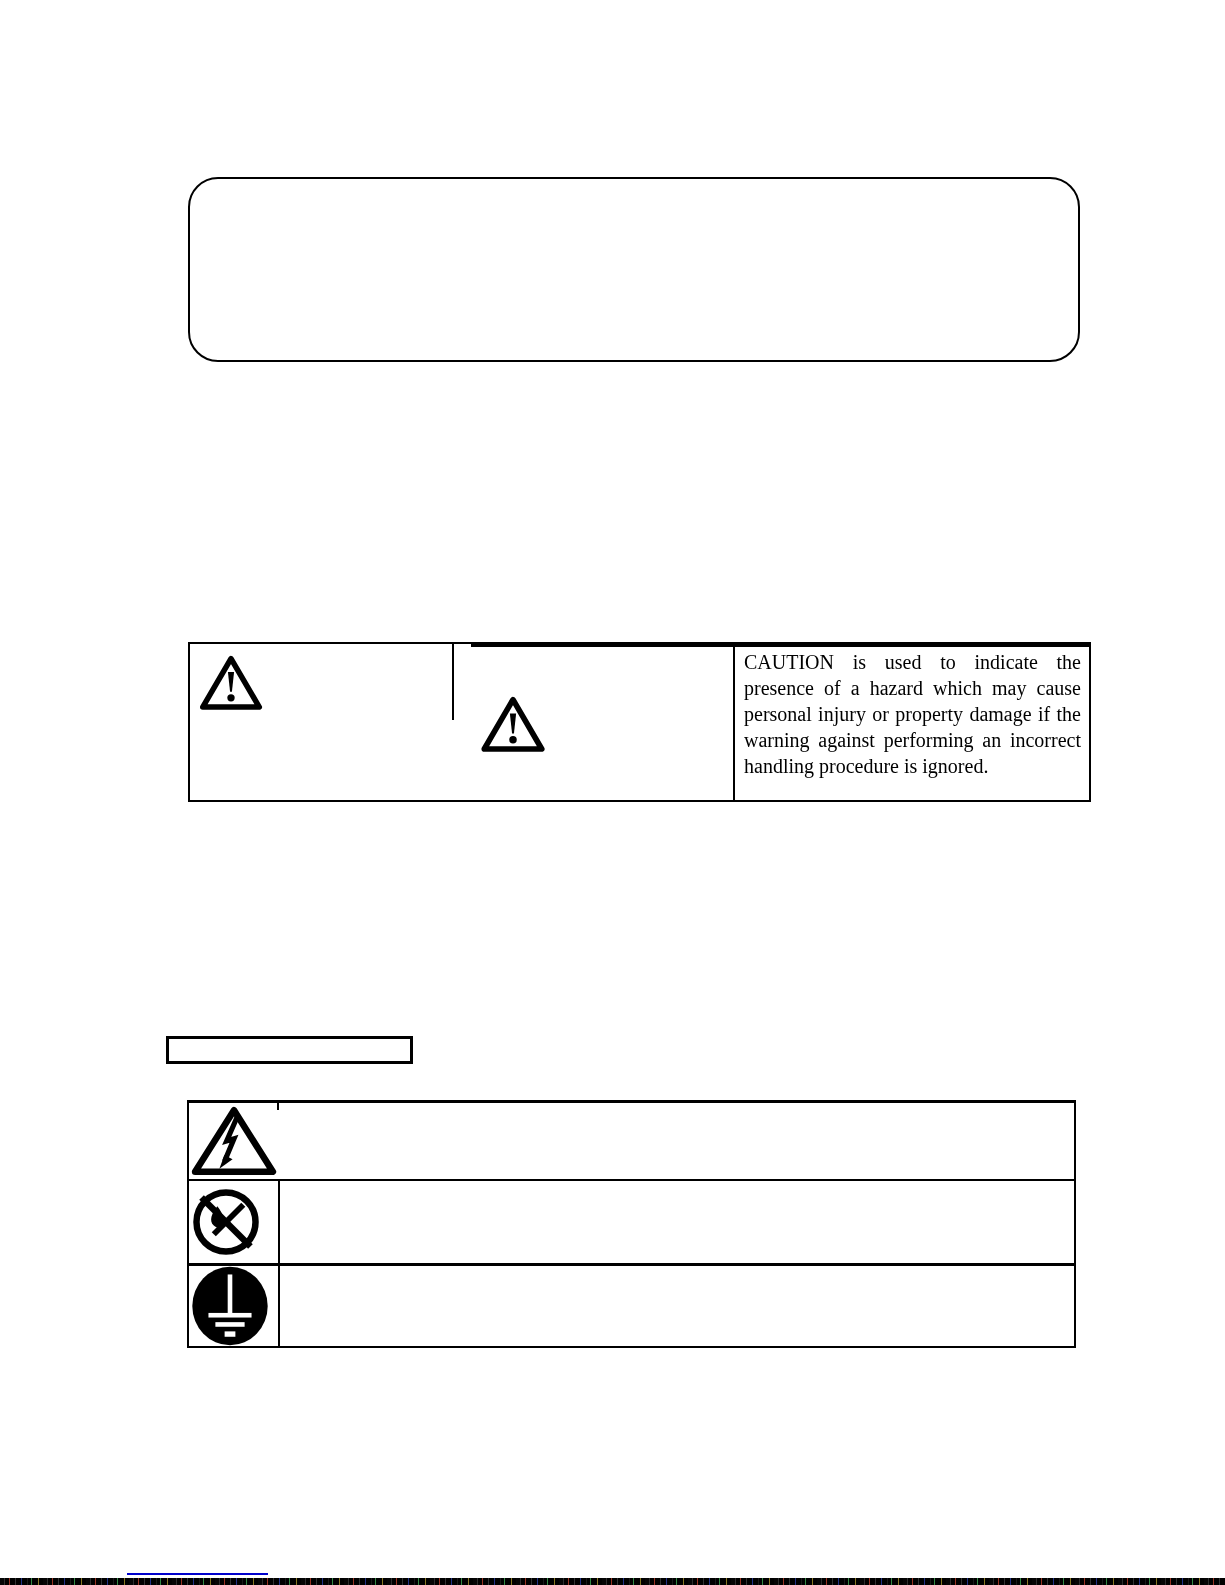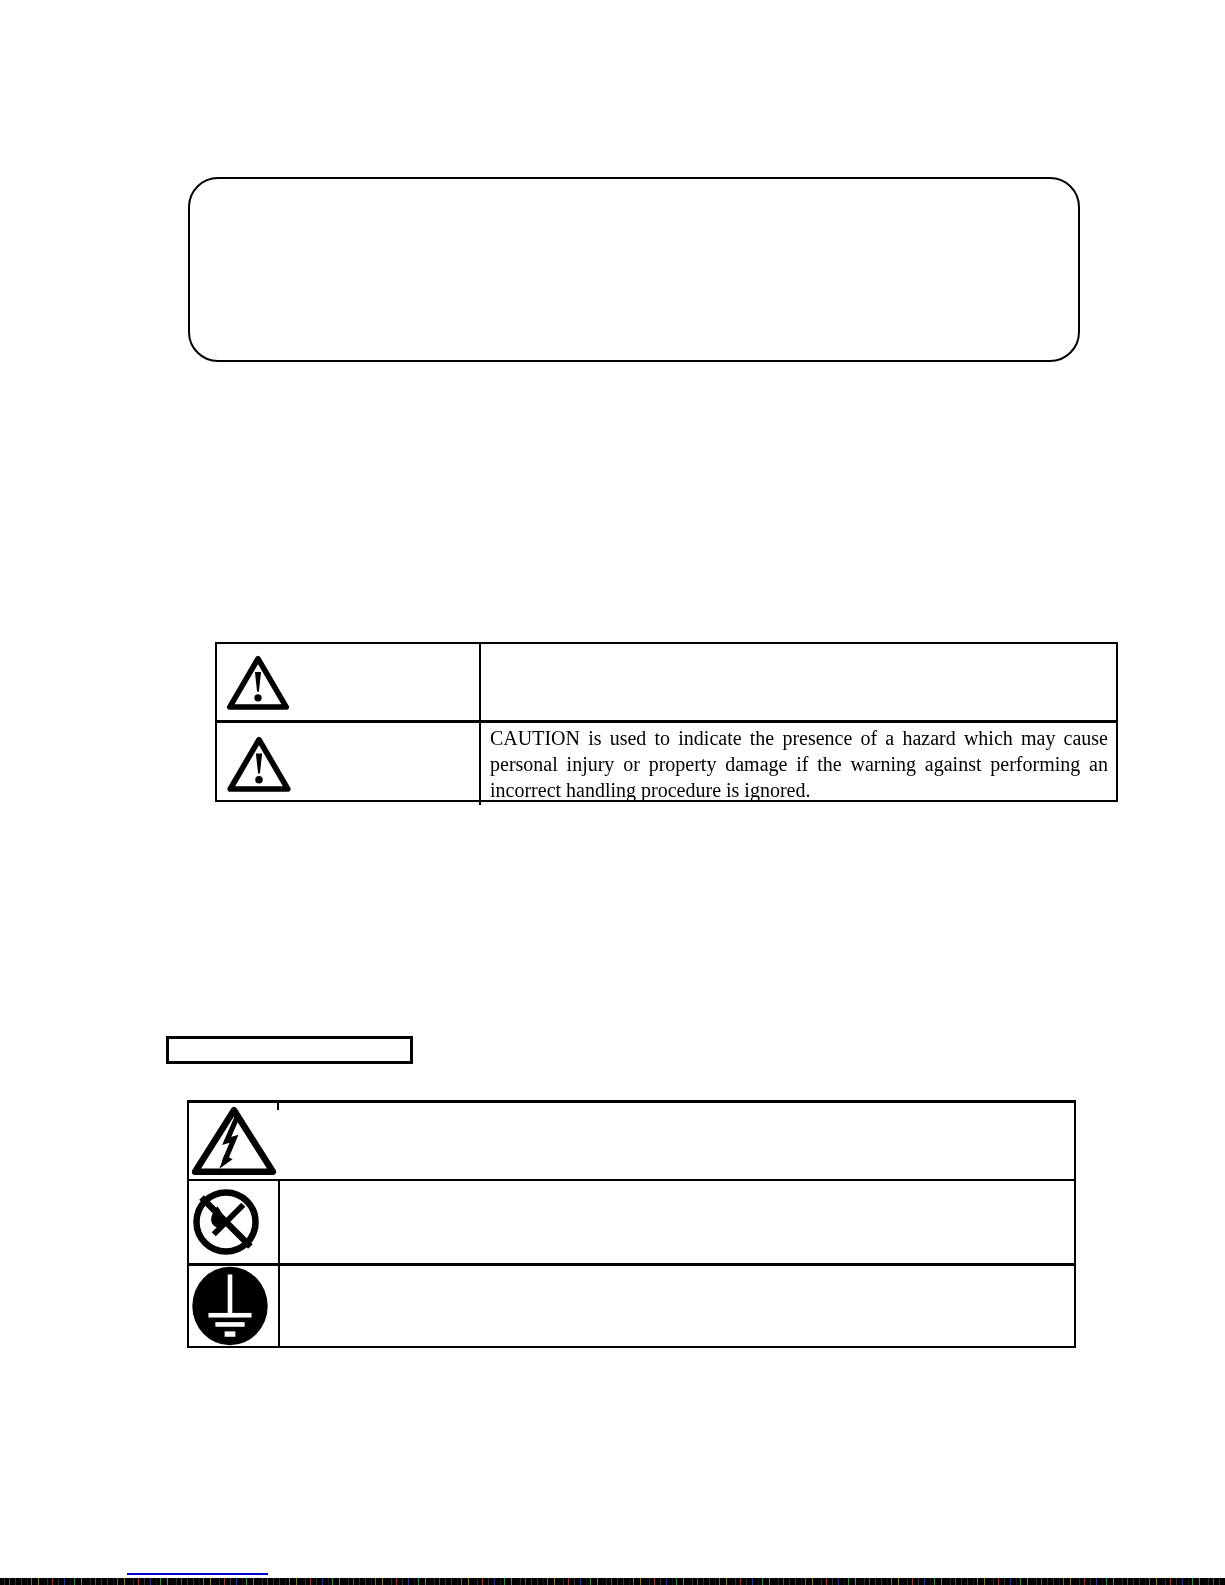--- a/index.html
+++ b/index.html
@@ -24,22 +24,21 @@
   }
 
   
   .severity-table {
     position: absolute;
     left: 188px; top: 642px;
     width: 903px; height: 160px;
     border: 2px solid #000;
     box-sizing: border-box;
     display: flex;
-    flex-direction: column;
-    margin-left: 27px;
+    flex-direction: row;
   }
   .sev-row { display: flex; flex: none; }
   .sev-row-1 { height: 76px; }
   .sev-row-2 { border-top: 3px solid #000; flex: 1; }
   .sev-icon-cell {
     width: 264px;
     flex: none;
     border-right: 2px solid #000;
     box-sizing: border-box;
     display: flex;

